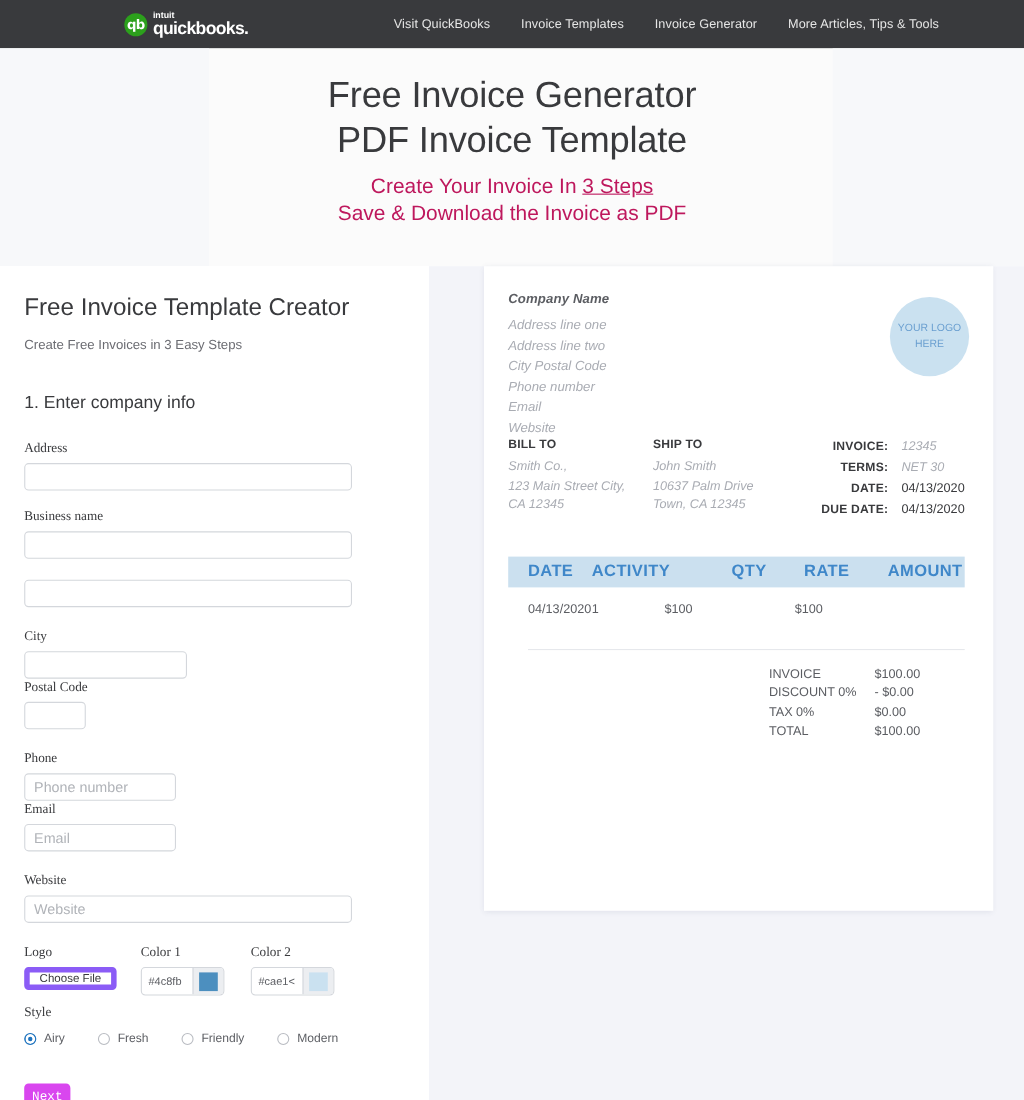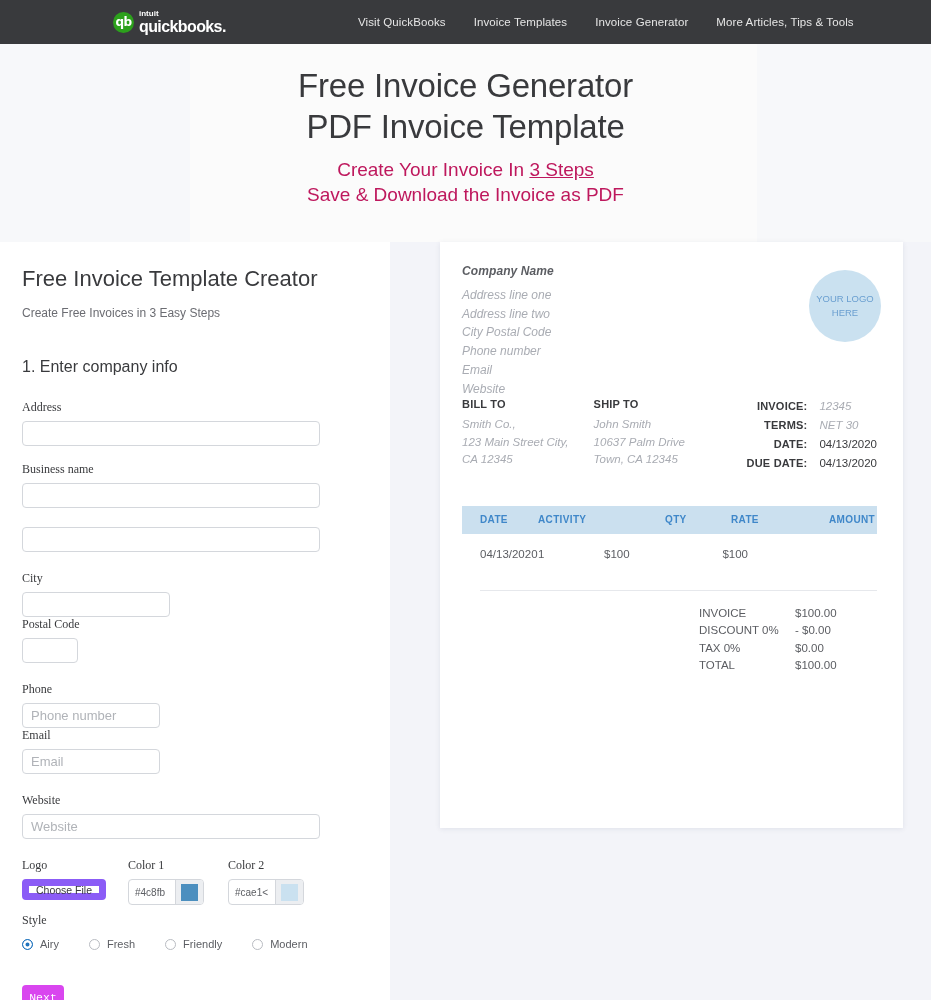--- a/index.html
+++ b/index.html
@@ -89,21 +89,21 @@
   .in-city { width:148px; }
   .in-postal { width:56px; }
   .col-phone { width:89px; }
   .in-phone { width:138px; }
   .in-email { width:138px; }
 
   .row3 { display:flex; margin-top:4px; }
   .c-logo { width:106px; }
   .c-color { width:100px; }
   .file-btn {
-    border:7px solid #8b5cf6; border-radius:4px; background:#fff;
+    border:5px solid #8b5cf6; border-radius:4px; background:#fff;
     height:21px; width:84px; display:flex; align-items:center; justify-content:center;
     font-size:10.5px; color:#393a3d;
     font-family:"Liberation Sans", sans-serif;
   }
   .colorfield {
     display:flex; align-items:stretch;
     border:1px solid #d4d7dc; border-radius:4px; overflow:hidden;
     width:76px; height:26px; background:#fff;
   }
   .colorfield .hex {
@@ -175,21 +175,21 @@
   .meta-k {
     width:84px; text-align:right; font-size:11px; font-weight:bold;
     color:#393a3d; letter-spacing:0.2px; line-height:1.55;
   }
   .meta-v { padding-left:12px; font-size:11.5px; line-height:1.55; color:#393a3d; }
   .meta-v.ph { font-style:italic; color:#a9acb3; }
 
   .tbl { margin-top:32px; }
   .tbl-head {
     display:flex; background:#cbe0ef; height:28px; align-items:center;
-    color:#3f87c9; font-size:10px; font-weight:bold; letter-spacing:0.35px;
+    color:#3f87c9; font-size:15px; font-weight:bold; letter-spacing:0.35px;
   }
   .th-date { width:76px; padding-left:18px; }
   .th-act { flex:1; }
   .th-qty { width:66px; }
   .th-rate { width:70px; }
   .th-amt { width:76px; text-align:right; padding-right:2px; }
   .tbl-row { display:flex; padding-top:14px; font-size:11.5px; color:#5b5d62; }
   .td-date { width:76px; padding-left:18px; }
   .td-act { flex:1; line-height:1.4; }
   .td-qty { width:66px; }

